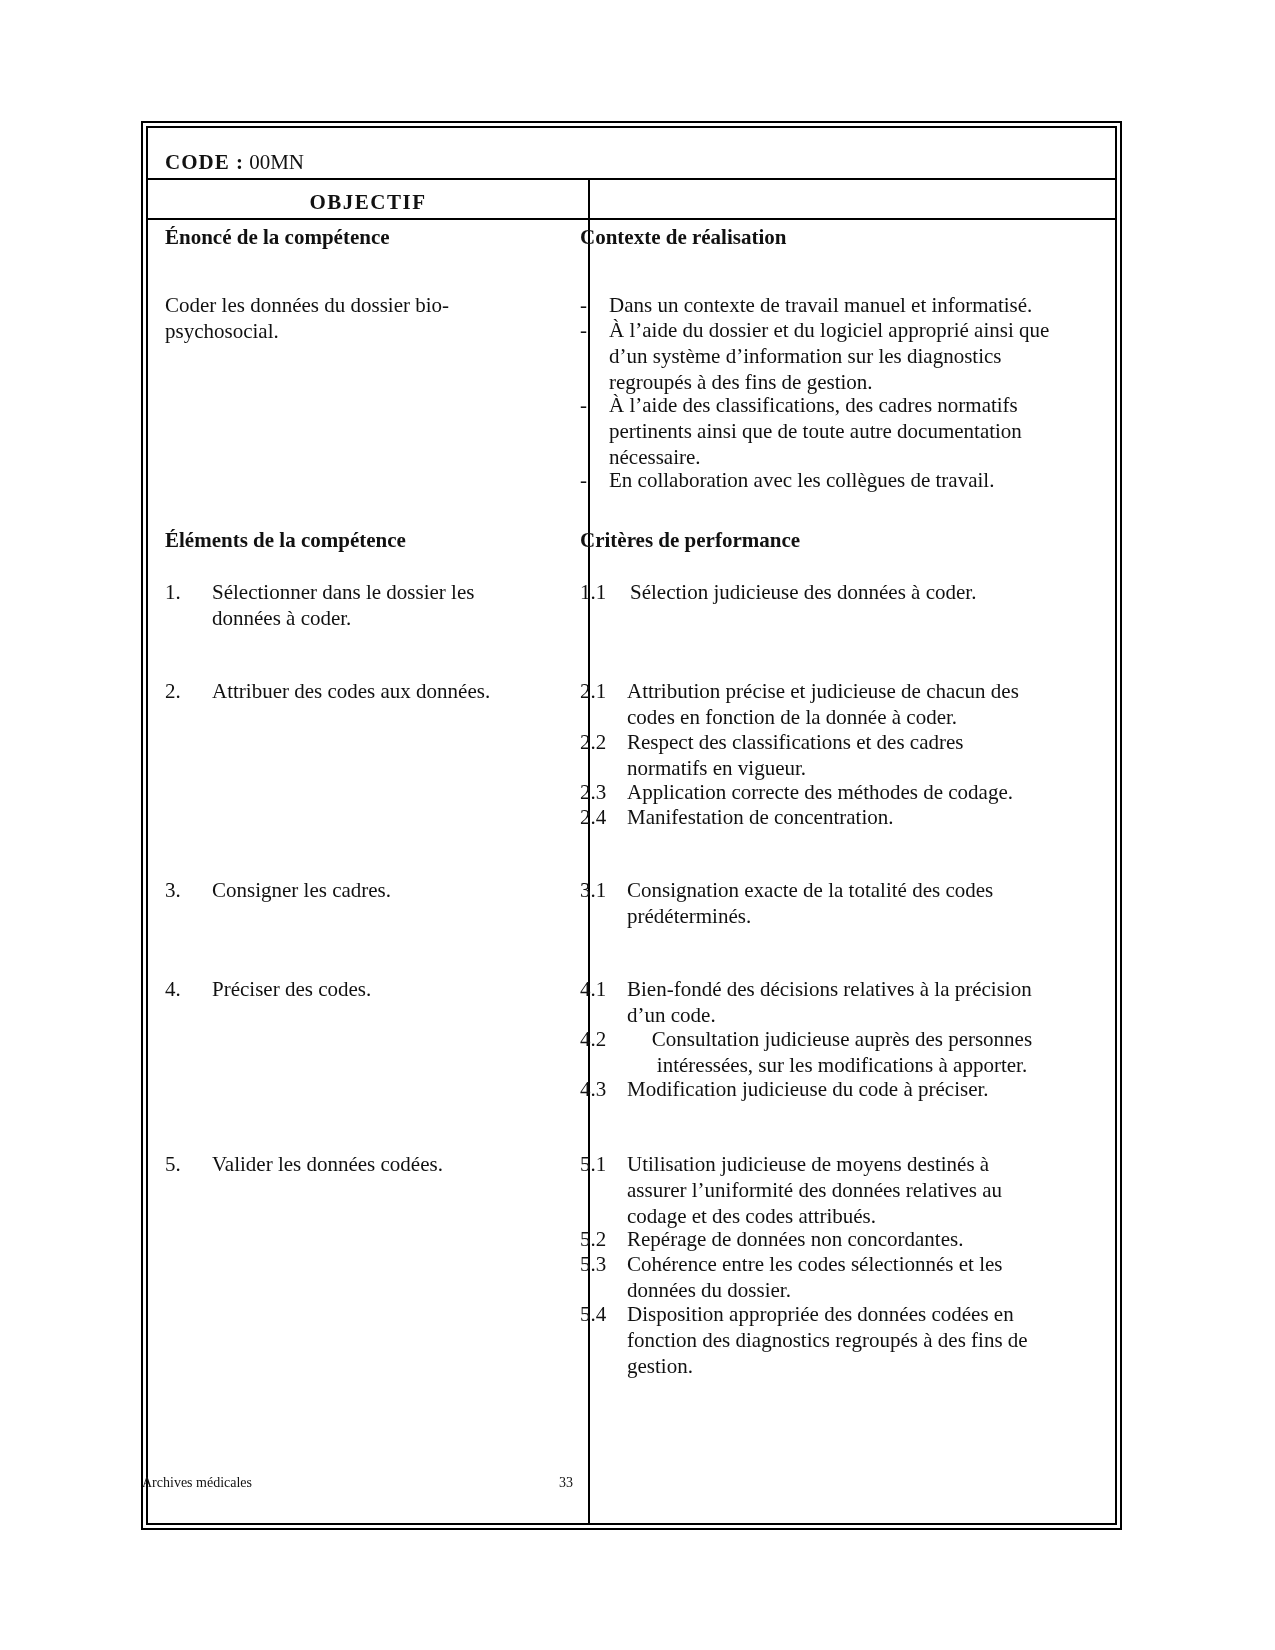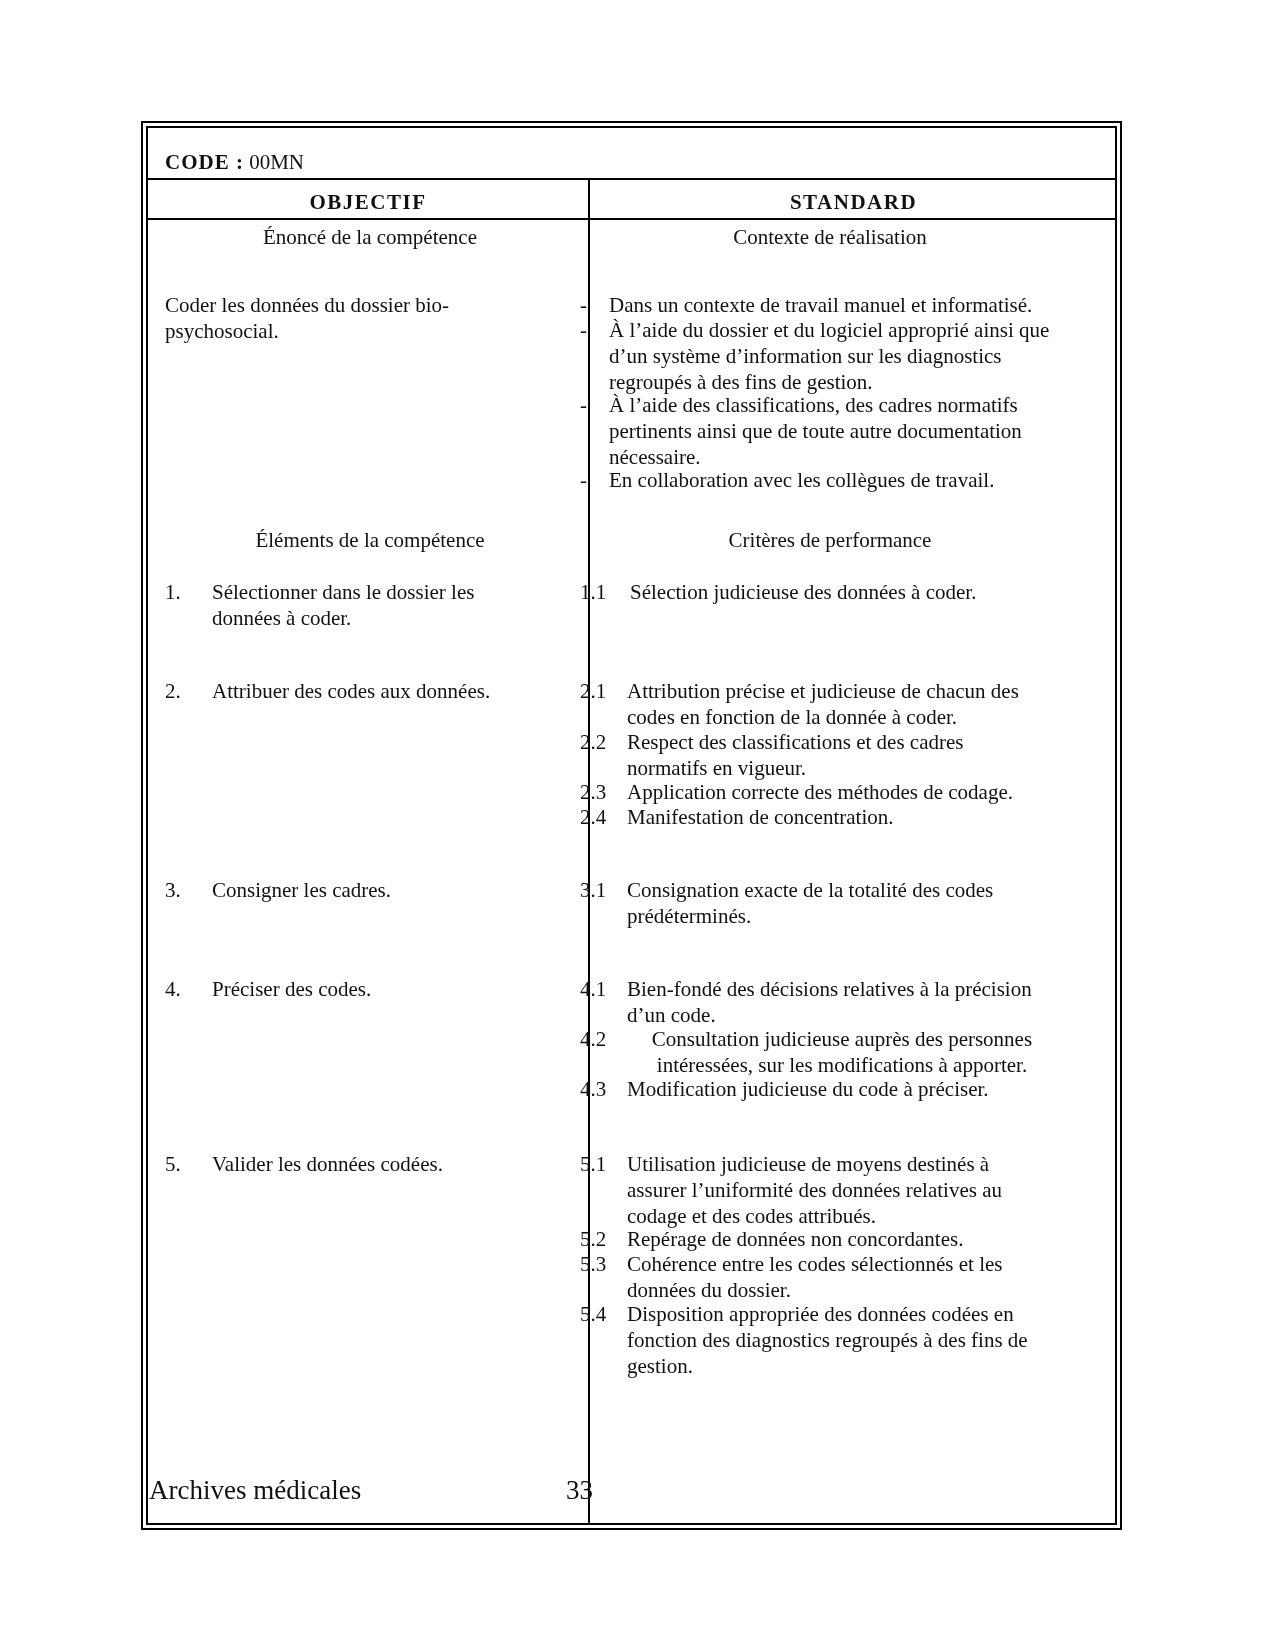--- a/index.html
+++ b/index.html
@@ -21,43 +21,42 @@
   .code-label { font-weight: bold; letter-spacing: 1px; }
   .head-row {
     position: absolute; left: 0; top: 50px; width: 100%; height: 42px;
     border-bottom: 2px solid #000; box-sizing: border-box;
   }
   .col-divider { position: absolute; left: 440px; top: 50px; width: 2px; height: 1345px; background: #000; }
   .head-cell { position: absolute; top: 12px; font-weight: bold; font-size: 21px; letter-spacing: 1.5px; font-family: "Liberation Serif", serif; text-align: center; }
   .head-left { left: 0; width: 440px; }
   .head-right { left: 442px; width: 527px; }
   .txt { position: absolute; font-family: "Liberation Serif", serif; font-size: 21px; line-height: 26px; }
-  .bold { font-weight: normal; text-align: center; }
+  .bold { font-weight: bold; }
   .left { left: 17px; width: 410px; }
   .right { left: 461px; width: 500px; }
   .item { position: absolute; font-family: "Liberation Serif", serif; font-size: 21px; line-height: 26px; }
   .num { position: absolute; left: 0; top: 0; }
   .body { position: absolute; top: 0; }
-  .footer { position: absolute; top: 1475px; font-family: "Liberation Serif", serif; font-size: 27px; margin-left: 7px; }
+  .footer { position: absolute; top: 1475px; font-family: "Liberation Serif", serif; font-size: 14px; }
 </style>
 </head>
 <body>
 
 <div class="page">
   <div class="frame-outer"></div>
   <div class="frame">
     <div class="code-row">
       <div class="code-text">
         <span class="code-label">CODE :</span>
         <span>00MN</span>
       </div>
     </div>
     <div class="head-row">
       <div class="head-cell head-left">OBJECTIF</div>
-      <div class="head-cell head-right">STANDARD</div>
     </div>
     <div class="col-divider"></div>
 
     <div class="txt bold left" style="top:96px;">Énoncé de la compétence</div>
     <div class="txt left" style="top:164px; width:300px;">Coder les données du dossier bio-psychosocial.</div>
     <div class="txt bold left" style="top:399px;">Éléments de la compétence</div>
 
     <div class="item" style="left:17px; top:451px; width:400px;">
       <span class="num">1.</span>
       <span class="body" style="left:47px; width:300px;">Sélectionner dans le dossier les données à coder.</span>

